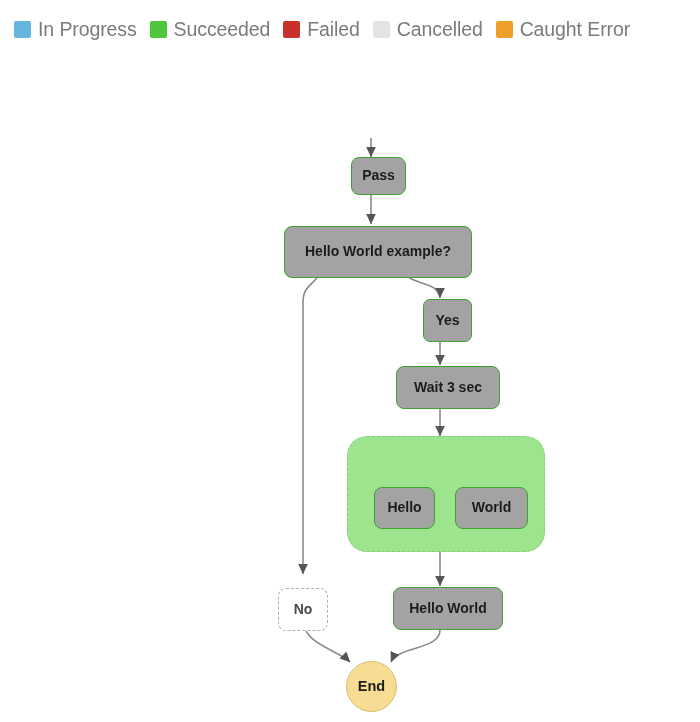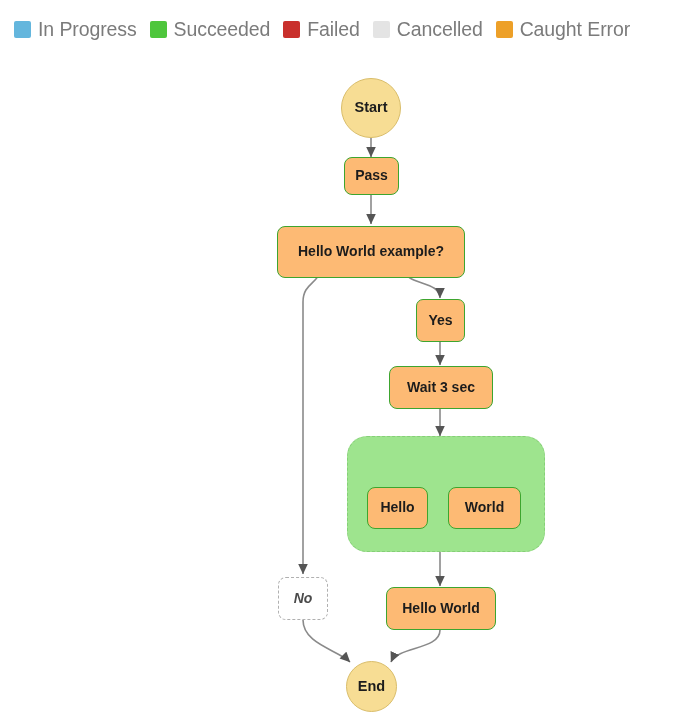--- a/index.html
+++ b/index.html
@@ -78,22 +78,23 @@
     z-index: 3;
   }
   .node-terminal {
     border-radius: 50%;
     background: #f7dd94;
     border: 1.5px solid #d9bd6a;
     font-size: 14.5px;
   }
   .node-success {
     border-radius: 8px;
-    background: #fdba74;
+    background: #a3a3a3;
     border: 1.5px solid #3da52f;
+    margin-left: 7px;
   }
   .node-skipped {
     border-radius: 8px;
     background: #ffffff;
     border: 1.6px dashed #b0b0b0;
     color: #4a4a4a;
   }
   .parallel-container {
     position: absolute;
     box-sizing: border-box;
@@ -168,23 +169,20 @@
     <g fill="none" stroke="#4e7a44" stroke-width="1.7">
       <path d="M440,390 C440,412 398,406 398,428"></path>
       <path d="M440,390 C440,412 484,406 484,428"></path>
     </g>
     <g fill="none" stroke="#8a8a8a" stroke-width="1.6" marker-end="url(#arrow)">
 
       <path d="M440,494 L440,528"></path>
     </g>
   </svg>
 
-  <div class="node node-terminal" style="left:341px; top:20px; width:60px; height:60px;">
-    <span>Start</span>
-  </div>
 
   <div class="node node-success" style="left:344px; top:99px; width:55px; height:38px;">
     <span>Pass</span>
   </div>
 
   <div class="node node-success" style="left:277px; top:168px; width:188px; height:52px;">
     <span>Hello World example?</span>
   </div>
 
   <div class="node node-success" style="left:416px; top:241px; width:49px; height:43px;border-radius:7px;">
@@ -199,21 +197,21 @@
   </div>
 
   <div class="node node-success node-nested" style="left:367px; top:429px; width:61px; height:42px;">
     <span>Hello</span>
   </div>
 
   <div class="node node-success node-nested" style="left:448px; top:429px; width:73px; height:42px;">
     <span>World</span>
   </div>
 
-  <div class="node node-skipped" style="left:278px; top:519px; width:50px; height:43px;font-style:italic;">
+  <div class="node node-skipped" style="left:278px; top:530px; width:50px; height:43px;">
     <span>No</span>
   </div>
 
   <div class="node node-success" style="left:386px; top:529px; width:110px; height:43px;text-align:center;">
     <span>Hello World</span>
   </div>
 
   <div class="node node-terminal" style="left:346px; top:603px; width:51px; height:51px;">
     <span>End</span>
   </div>

